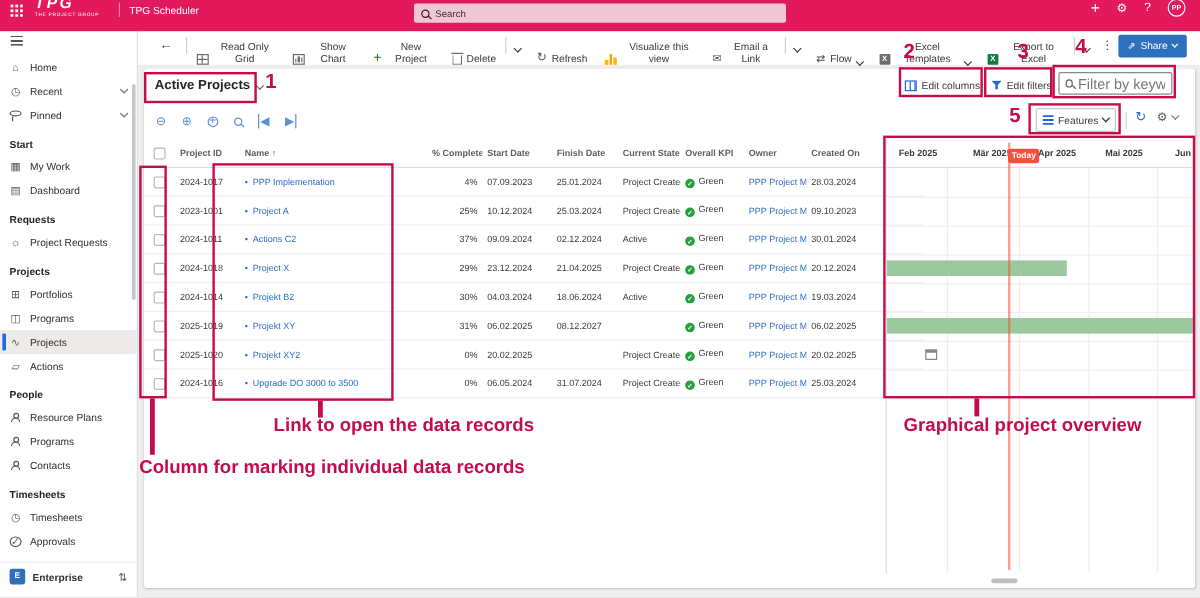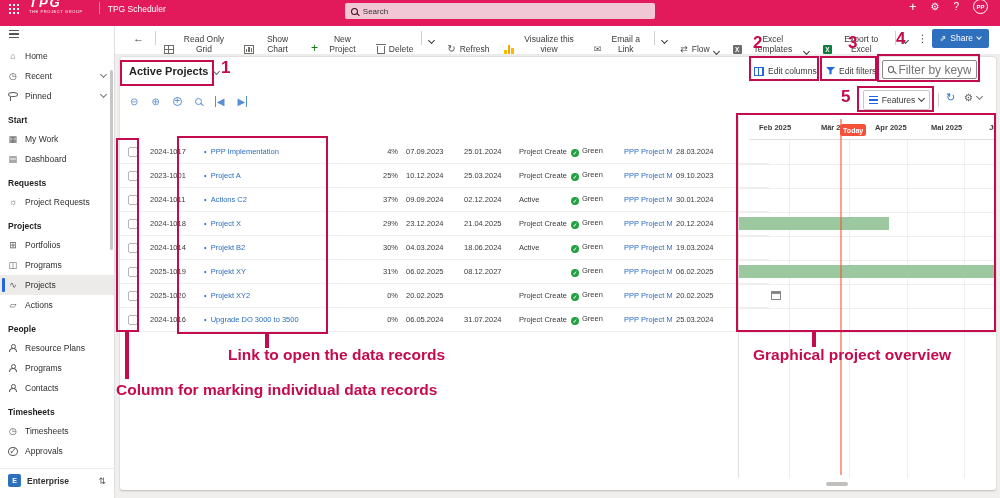--- a/index.html
+++ b/index.html
@@ -134,21 +134,21 @@
 .c{padding:0 4px;white-space:nowrap;overflow:hidden}
 .c-num{text-align:right}
 .cbx{width:10px;height:10px;border:1px solid #b8b6b4;border-radius:2px;margin:0 auto;background:#fff;display:block}
 .name-link{color:var(--link)}
 .bullet{color:var(--link);margin-right:4px}
 .kpi-dot{width:8px;height:8px;border-radius:50%;background:var(--kpi-green);color:#fff;font-size:5.5px;
   display:inline-flex;align-items:center;justify-content:center;margin-right:3px;font-weight:bold;vertical-align:-1.5px}
 .owner-link{color:var(--link)}
 
 .gantt{position:absolute;left:618px;top:59px;width:256px;bottom:12px;border-left:1px solid #e1dfdd;overflow:hidden}
-.g-head{position:absolute;top:0;left:10px;right:0;height:24px;border-bottom:1px solid #e1dfdd;
+.g-head{position:absolute;top:0;left:0;right:0;height:24px;border-bottom:1px solid #e1dfdd;
   font-size:7.5px;font-weight:bold;color:#3b3a39}
 .g-month{position:absolute;top:7px;white-space:nowrap}
 .g-body{position:absolute;top:24px;left:0;right:0;bottom:0}
 .g-vline{position:absolute;top:0;bottom:0;width:1px;background:#efeeed}
 .g-hline{position:absolute;left:0;right:0;height:1px;background:#f0efee}
 .g-bar{position:absolute;height:13px;background:var(--gantt-bar)}
 .g-today-line{position:absolute;top:3px;bottom:3px;width:1.5px;background:rgba(244,80,58,.55);z-index:2}
 .g-today-badge{position:absolute;top:8px;height:12px;padding:0 3px;background:var(--today);color:#fff;
   font-size:7px;font-weight:bold;border-radius:2.5px;display:flex;align-items:center;z-index:3}
 .g-cal{position:absolute;width:10px;height:9px;border:1px solid #8a8886;border-top:3.5px solid #8a8886;background:#fff}
@@ -362,20 +362,34 @@
 
     <button class="features-btn">
       <span class="ic ic-features-icon"></span>
       <span>Features</span>
       <span class="chev"></span>
     </button>
     <span class="ctl-divider"></span>
     <span class="refresh-ctl">↻</span>
     <span class="gear-ctl">⚙<span class="chev"></span></span>
 
+    <div class="thead grid-cols" id="thead">
+        <span>
+          <span class="cbx"></span>
+        </span>
+        <div class="c">Project ID</div>
+        <div class="c">Name ↑</div>
+        <div class="c c-num">% Complete</div>
+        <div class="c">Start Date</div>
+        <div class="c">Finish Date</div>
+        <div class="c">Current State</div>
+        <div class="c">Overall KPI</div>
+        <div class="c">Owner</div>
+        <div class="c">Created On</div>
+      </div>
     <div class="tbody" id="tbody">
         <div class="trow grid-cols">
           <span>
             <span class="cbx"></span>
           </span>
           <div class="c">2024-1017</div>
           <div class="c"><span class="bullet">•</span><a class="name-link">PPP Implementation</a></div>
           <div class="c c-num">4%</div>
           <div class="c">07.09.2023</div>
           <div class="c">25.01.2024</div>

